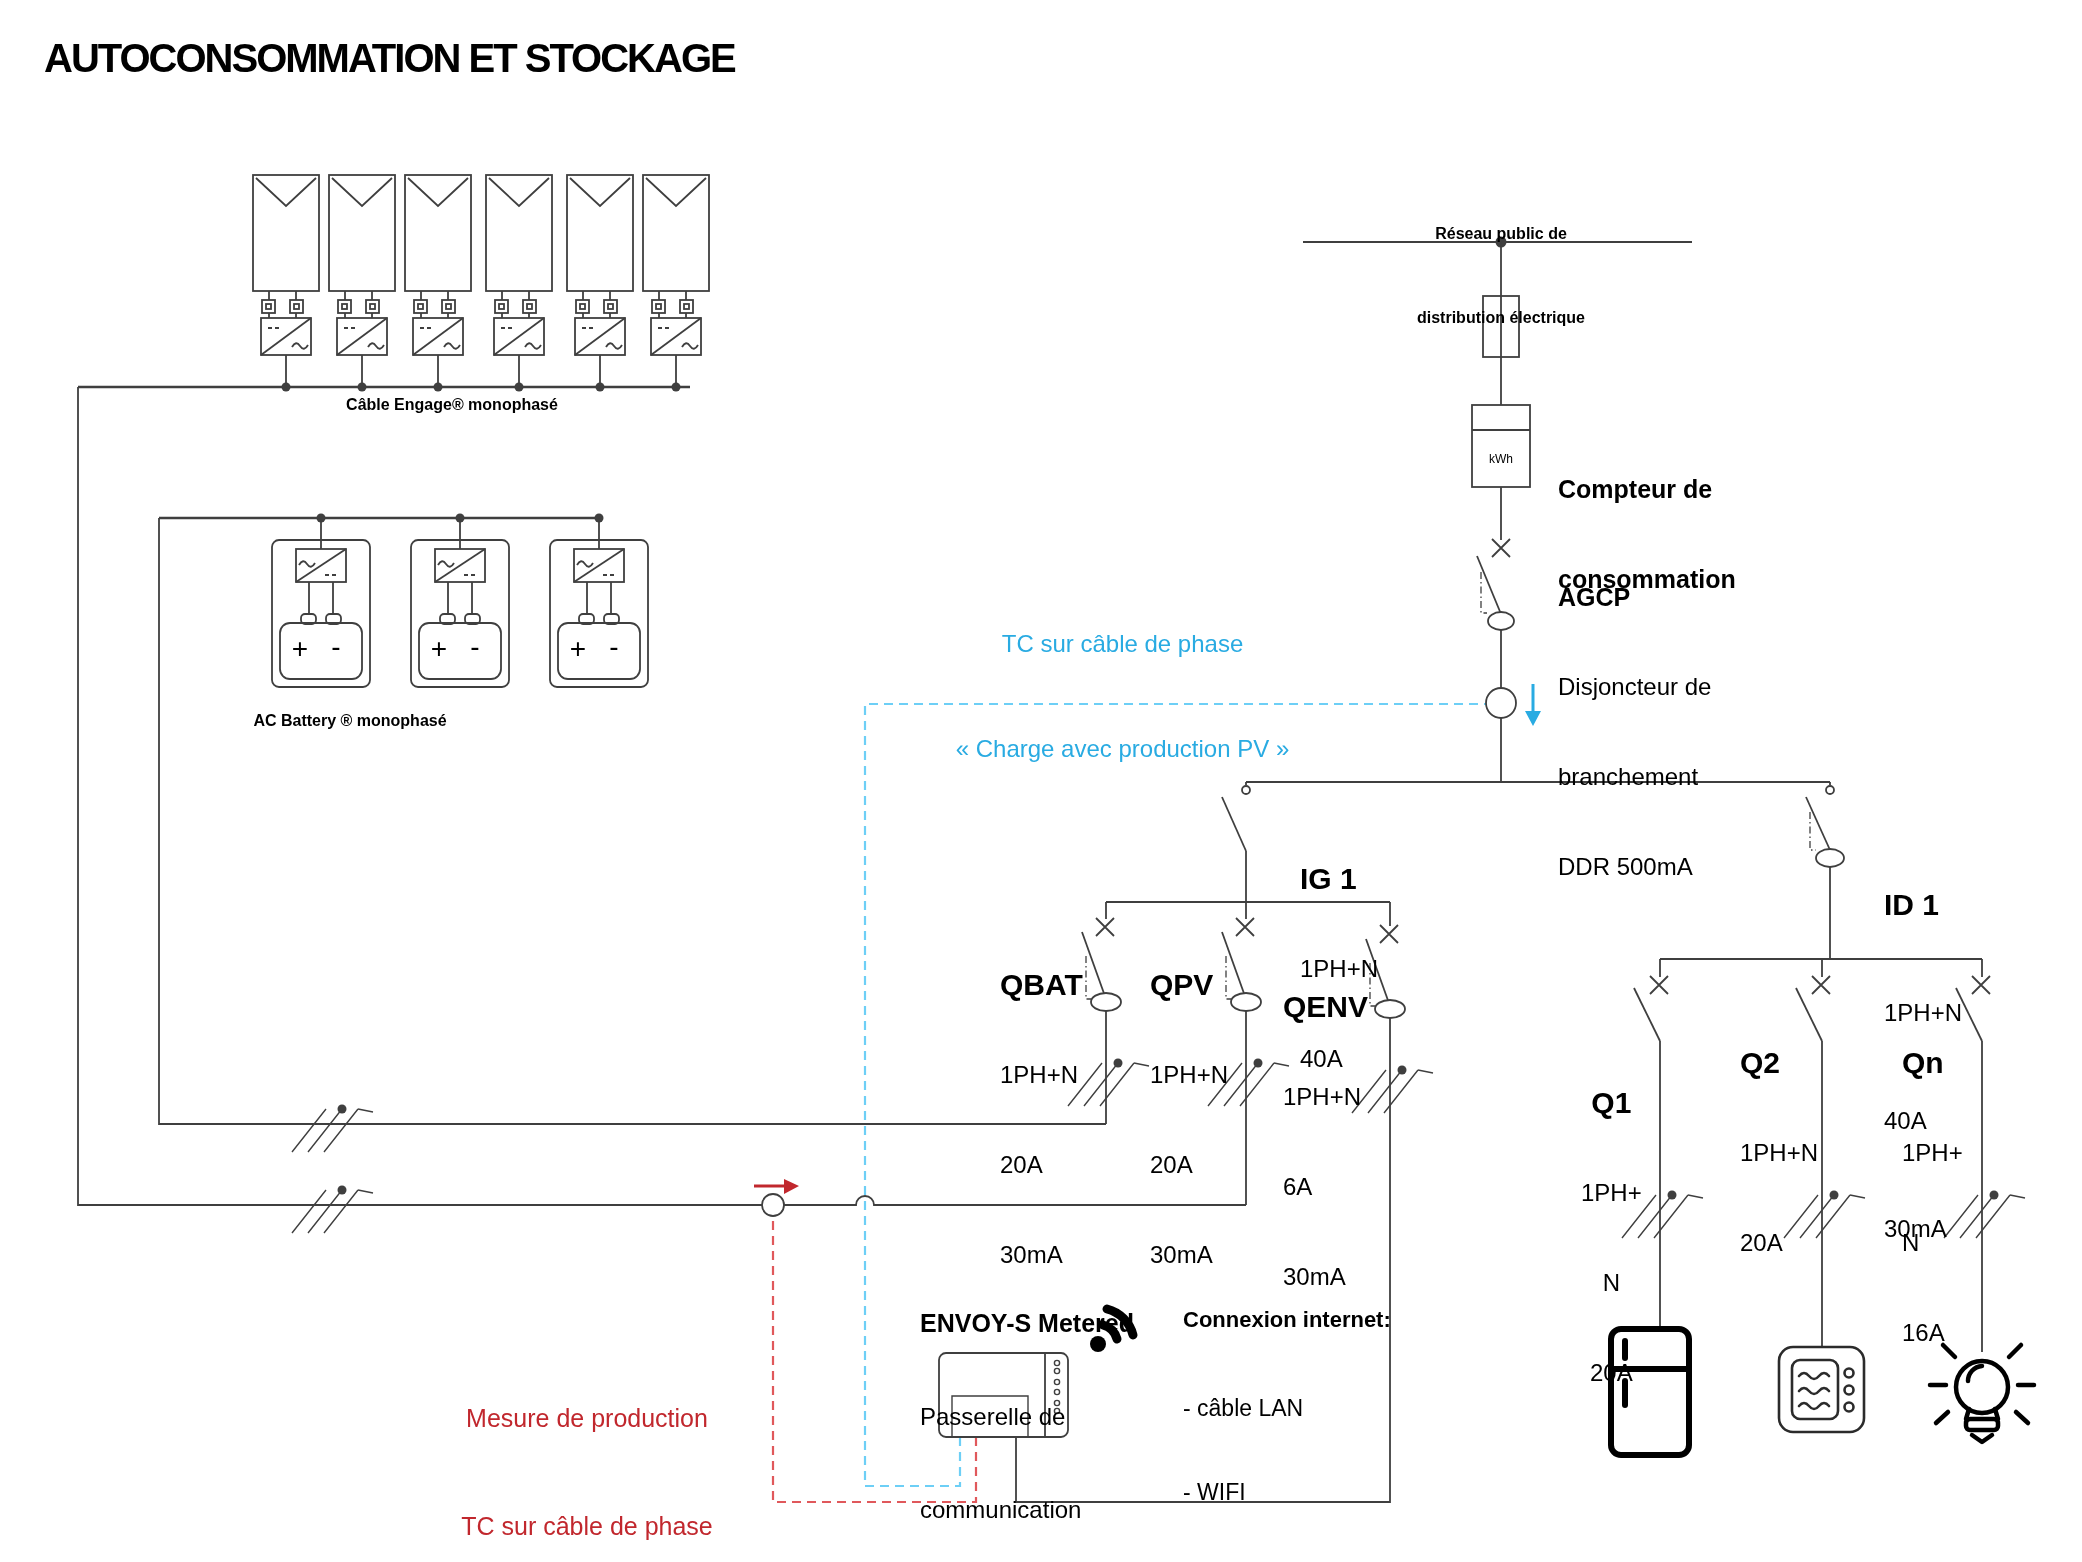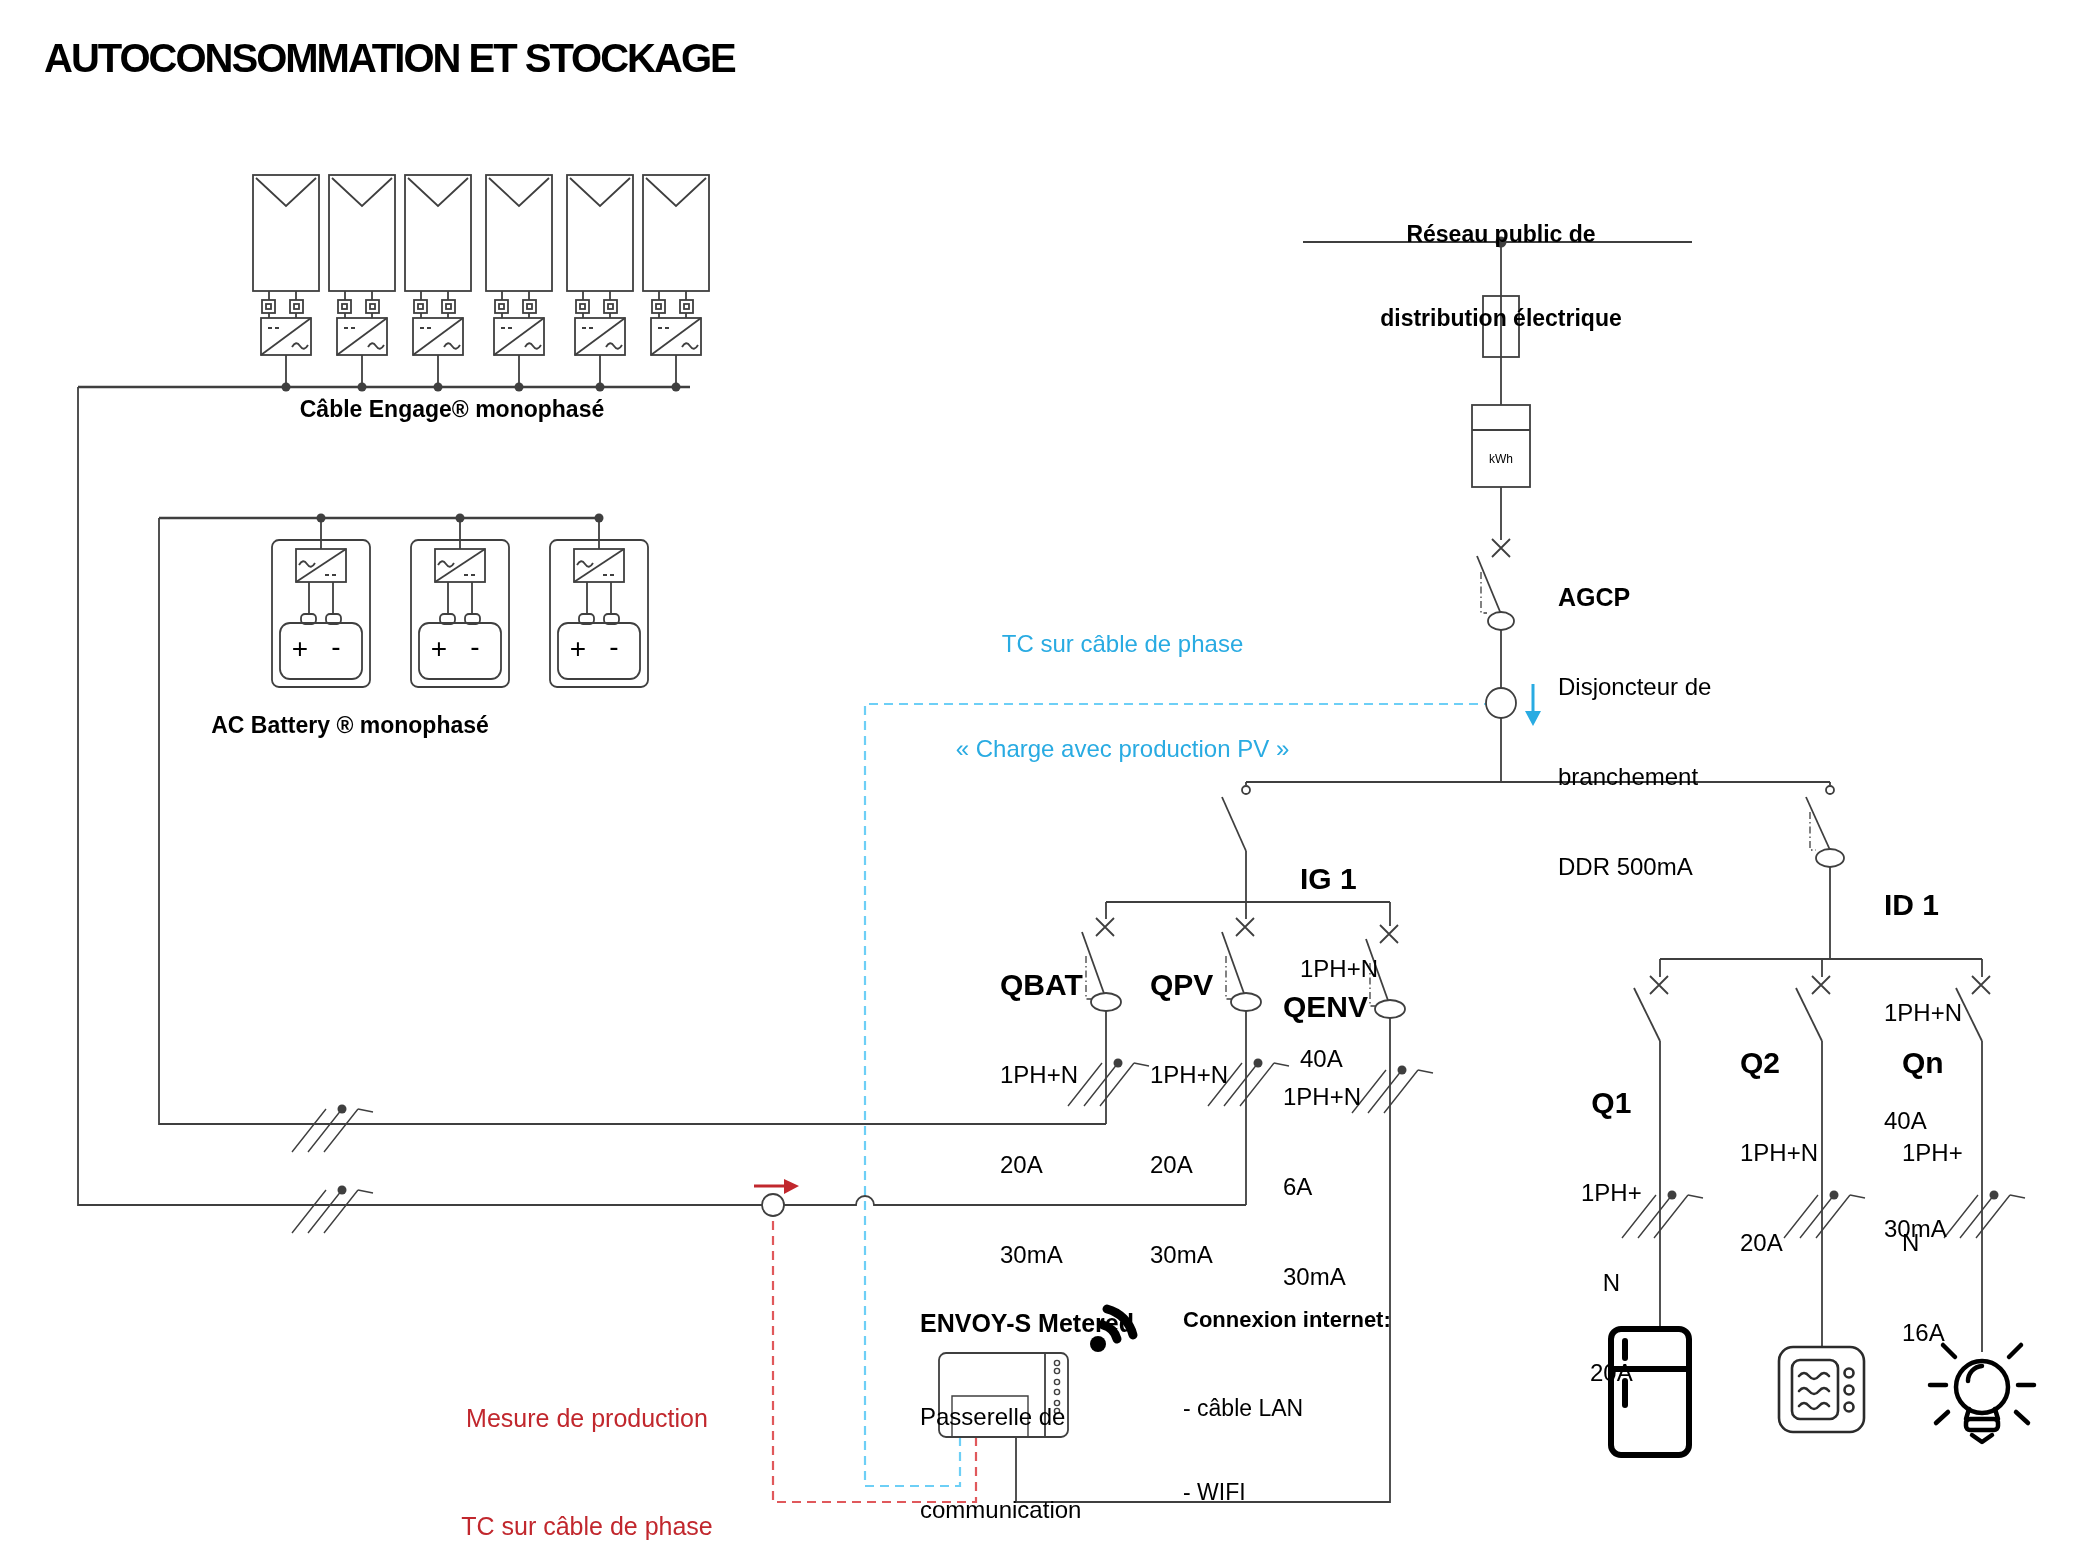--- a/index.html
+++ b/index.html
@@ -3,21 +3,21 @@
 <meta charset="utf-8">
 <style>
   html,body{margin:0;padding:0;background:#fff;}
   .stage{position:relative;width:2082px;height:1562px;background:#fff;overflow:hidden;
          font-family:"Liberation Sans",sans-serif;color:#000;}
   .art{position:absolute;left:0;top:0;}
   .lbl{position:absolute;white-space:pre;}
   .b{font-weight:bold;}
   .ctr{text-align:center;}
   .title{font-size:40px;font-weight:bold;letter-spacing:-2px;}
-  .sec{font-size:23px;font-weight:bold;}
+  .sec{font-size:16px;font-weight:bold;}
   .cap{font-size:24px;line-height:30px;}
   .cap .b{font-size:25px;}
   .kwh{font-size:12px;text-align:center;}
   .note-b{font-size:24px;line-height:35px;color:var(--consumption_blue,#29ABE2);text-align:center;}
   .note-r{font-size:25px;line-height:36px;color:var(--production_red,#C1272D);text-align:center;}
   .brk{font-size:24px;line-height:30px;}
   .brk .b{font-size:30px;}
   .brk.wide{line-height:36px;}
   .net{font-size:23px;line-height:28px;}
   .net .b{font-size:22px;}
@@ -279,20 +279,24 @@
 
   <div class="lbl sec ctr" style="left:252px;top:396px;width:400px;">Câble Engage® monophasé</div>
   <div class="lbl sec ctr" style="left:150px;top:712px;width:400px;">AC Battery ® monophasé</div>
 
   <div class="lbl sec ctr" style="left:1301px;top:164px;width:400px;line-height:28px;">
     <div>Réseau public de</div>
     <div>distribution électrique</div>
   </div>
 
   <div class="lbl kwh" style="left:1472px;top:452px;width:58px;">kWh</div>
+  <div class="lbl cap" style="left:1558px;top:414px;">
+    <div class="b">Compteur de</div>
+    <div class="b">consommation</div>
+  </div>
 
   <div class="lbl cap" style="left:1558px;top:522px;">
     <div class="b">AGCP</div>
     <div>Disjoncteur de</div>
     <div>branchement</div>
     <div>DDR 500mA</div>
   </div>
 
   <div class="lbl note-b" style="left:905px;top:556px;width:435px;">
     <div>TC sur câble de phase</div>

